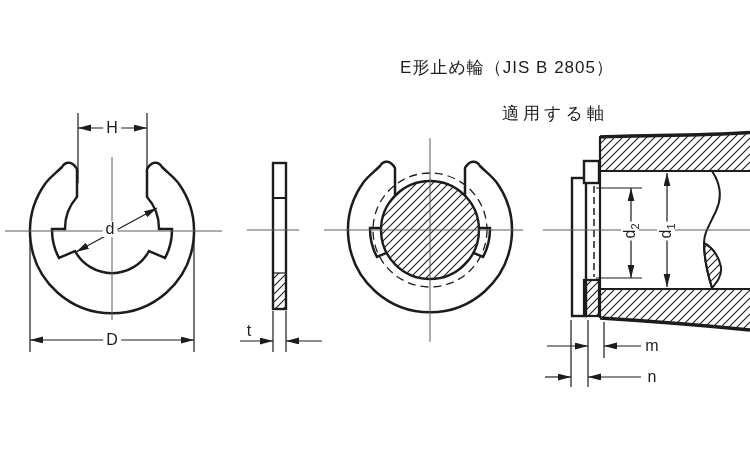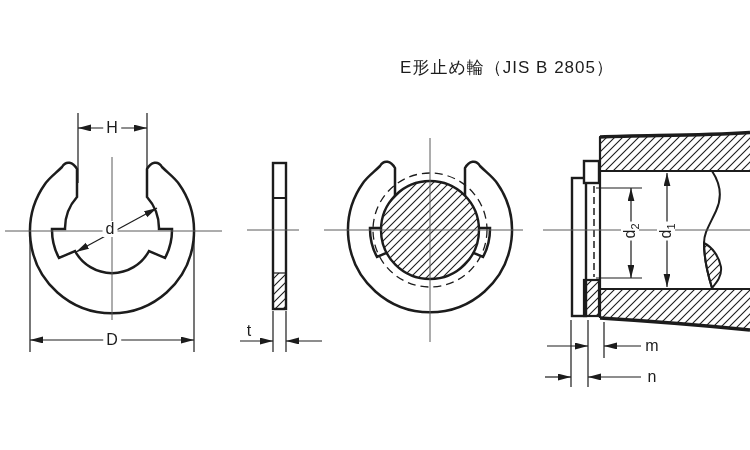--- a/index.html
+++ b/index.html
@@ -145,20 +145,21 @@
       </g>
 
       <g>
         <line x1="545" y1="377" x2="571" y2="377" class="dim" marker-end="url(#arr)"></line>
         <line x1="588" y1="377" x2="641" y2="377" class="dim" marker-start="url(#arr)"></line>
       </g>
     </g>
   </svg>
 
   <div class="lbl title-text" style="left:507px;top:67px;">E形止め輪（JIS B 2805）</div>
+  <div class="lbl subtitle-text" style="left:555px;top:113px;">適用する軸</div>
 
   <div class="lbl" style="left:112px;top:128px;">H</div>
   <div class="lbl" style="left:110px;top:229px;">d</div>
   <div class="lbl" style="left:112px;top:340px;">D</div>
   <div class="lbl" style="left:249px;top:331px;">t</div>
 
   <div class="lbl rot" style="left:630px;top:231px;"><span>d</span><sub>2</sub></div>
   <div class="lbl rot" style="left:666px;top:231px;"><span>d</span><sub>1</sub></div>
 
   <div class="lbl" style="left:652px;top:346px;">m</div>

